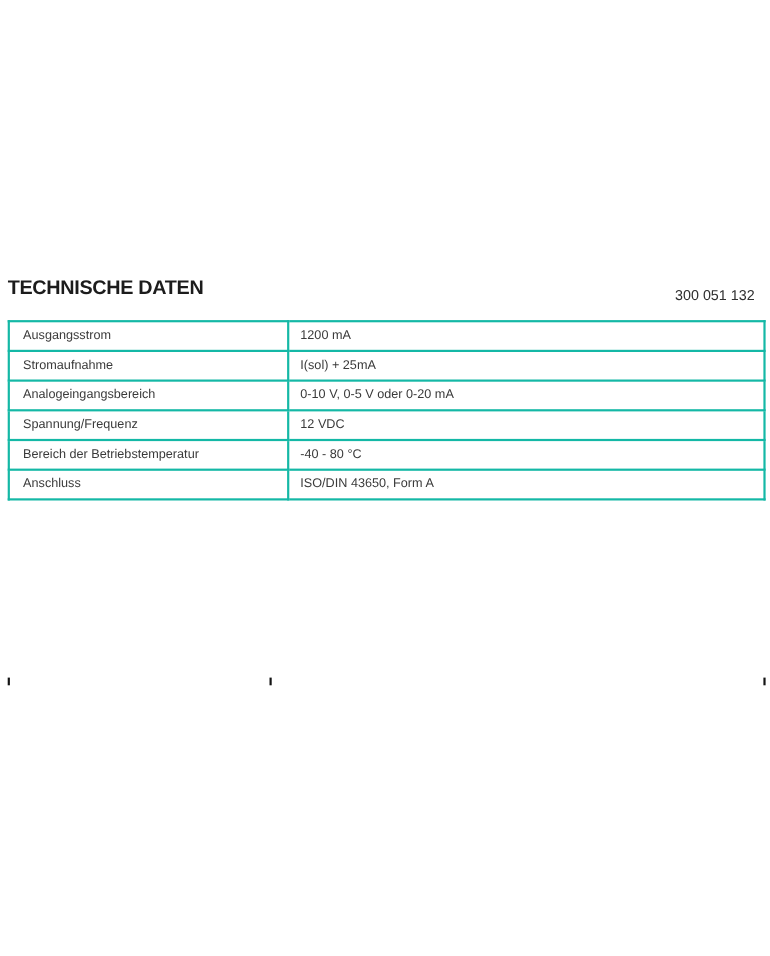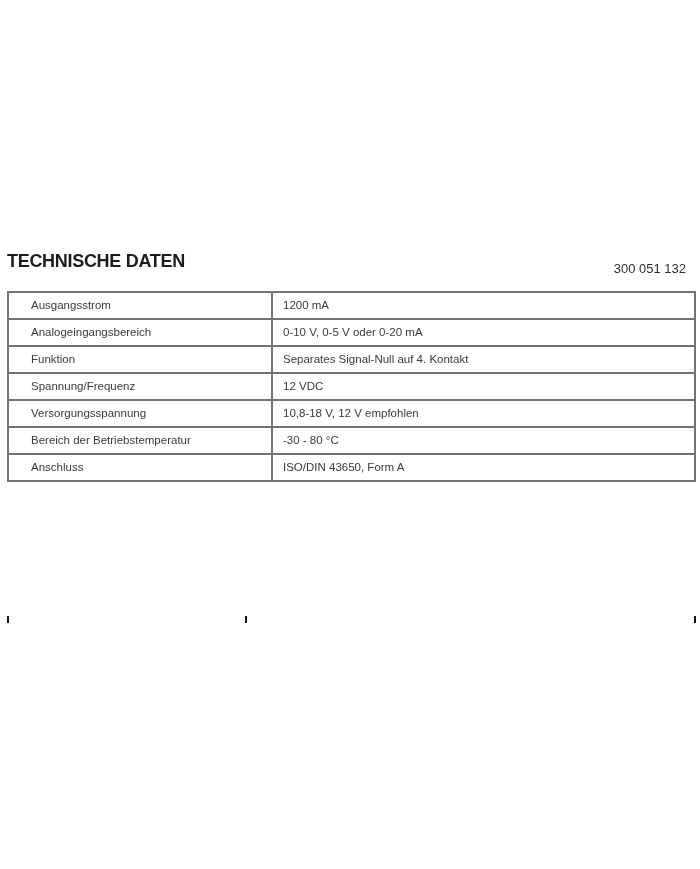--- a/index.html
+++ b/index.html
@@ -35,29 +35,29 @@
   }
   table.spec-table {
     position: absolute;
     left: 7px;
     top: 291px;
     width: 689px;
     border-collapse: collapse;
     table-layout: fixed;
   }
   table.spec-table td {
-    border: 2px solid #737373;
+    border: 2px solid #14b8a6;
     height: 25px;
     line-height: 25px;
     font-size: 11.5px;
     color: #3a3a3a;
     vertical-align: middle;
     white-space: nowrap;
     overflow: hidden;
-    padding: 0 4px 0 22px;
+    padding: 0 4px 0 12px;
   }
   table.spec-table td.cell-label {
     width: 236px;
   }
   table.spec-table td.cell-value {
     padding-left: 10px;
     margin-top: 30px;
   }
   
   .stub {
@@ -78,38 +78,34 @@
 
 <div class="doc-number">300 051 132</div>
 
 <table class="spec-table">
   <tbody>
     <tr>
       <td class="cell-label">Ausgangsstrom</td>
       <td class="cell-value">1200 mA</td>
     </tr>
     <tr>
+      <td class="cell-label">Stromaufnahme</td>
+      <td class="cell-value">I(sol) + 25mA</td>
+    </tr>
+    <tr>
       <td class="cell-label">Analogeingangsbereich</td>
       <td class="cell-value">0-10 V, 0-5 V oder 0-20 mA</td>
-    </tr>
-    <tr>
-      <td class="cell-label">Funktion</td>
-      <td class="cell-value">Separates Signal-Null auf 4. Kontakt</td>
     </tr>
     <tr>
       <td class="cell-label">Spannung/Frequenz</td>
       <td class="cell-value">12 VDC</td>
     </tr>
     <tr>
-      <td class="cell-label">Versorgungsspannung</td>
-      <td class="cell-value">10,8-18 V, 12 V empfohlen</td>
-    </tr>
-    <tr>
       <td class="cell-label">Bereich der Betriebstemperatur</td>
-      <td class="cell-value">-30 - 80 °C</td>
+      <td class="cell-value">-40 - 80 °C</td>
     </tr>
     <tr>
       <td class="cell-label">Anschluss</td>
       <td class="cell-value">ISO/DIN 43650, Form A</td>
     </tr>
   </tbody>
 </table>
 
 <div class="stub stub-left"></div>
 <div class="stub stub-mid"></div>

